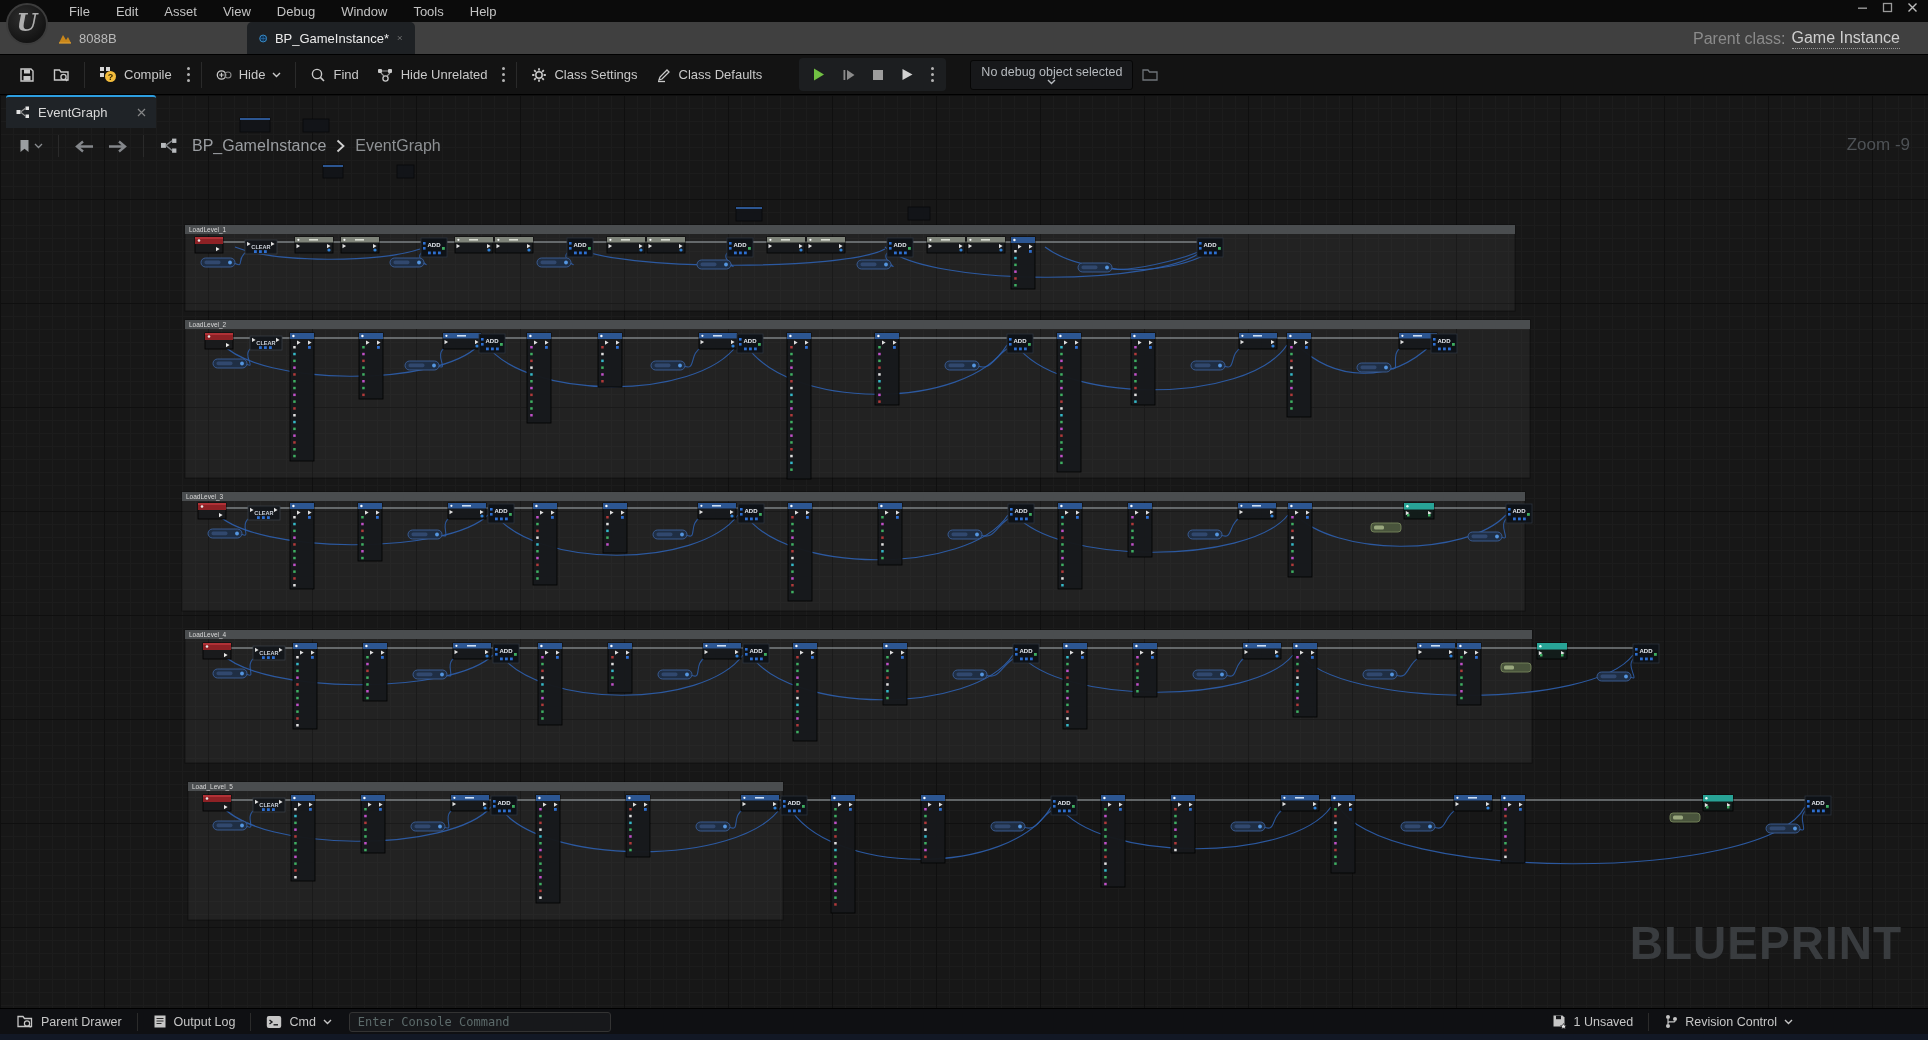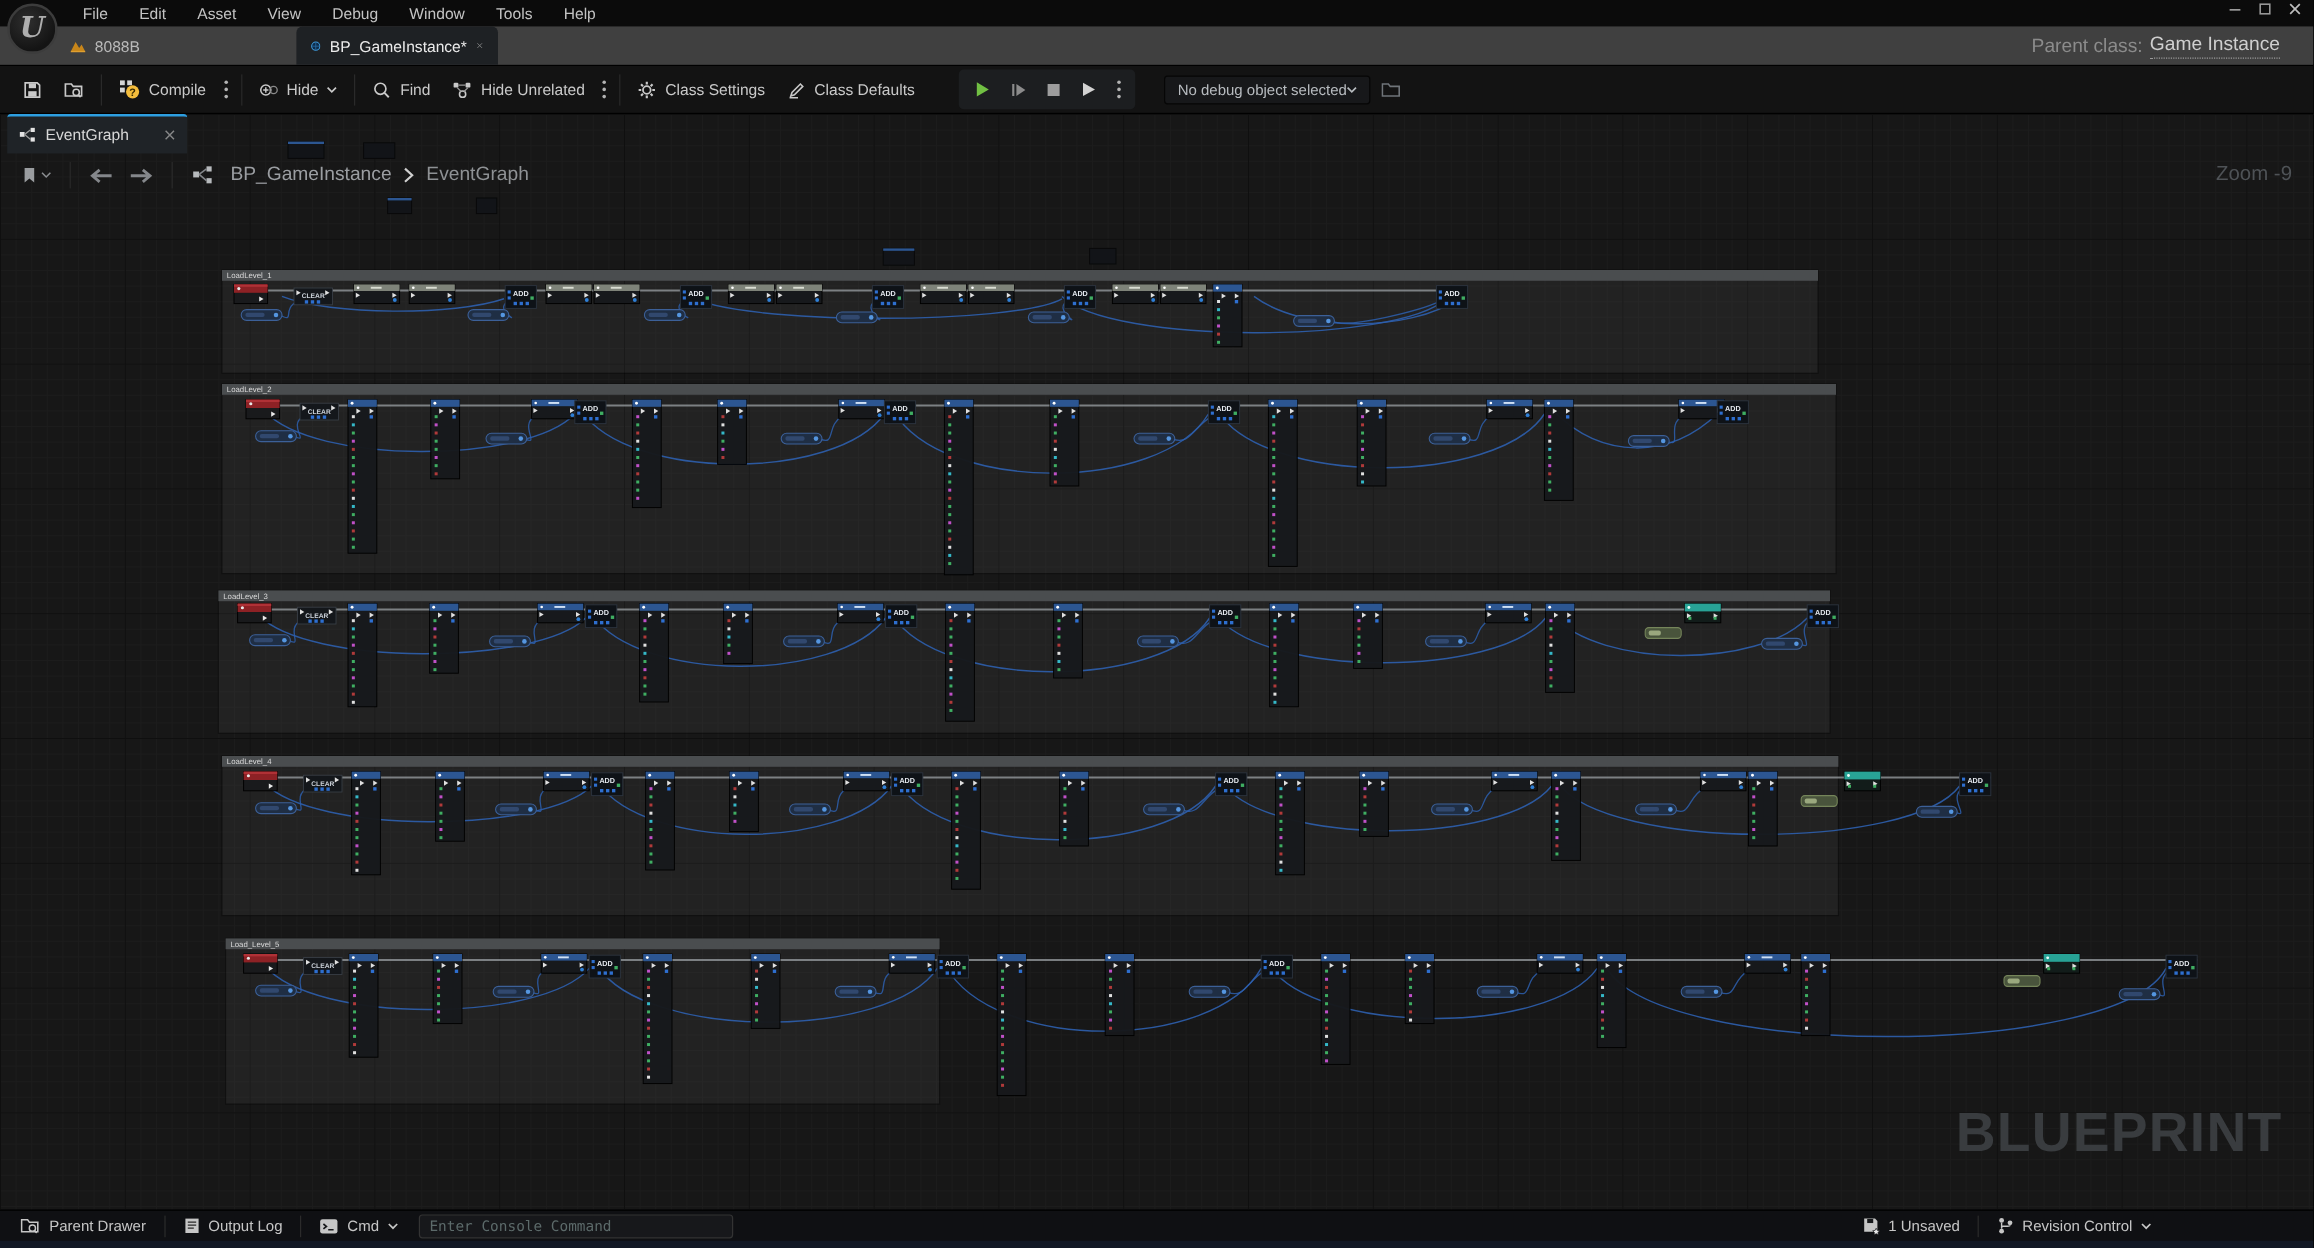--- a/index.html
+++ b/index.html
@@ -31,21 +31,21 @@
   .toolbar { height:41px; background:#131313; border-top:1px solid #000; border-bottom:1px solid #000;
              display:flex; align-items:center; padding:0 10px; }
   .tbtn { display:flex; align-items:center; gap:7px; padding:6px 9px; color:#c9c9c9; font-size:13px; border-radius:3px; }
   .tsep { width:1px; height:26px; background:#2a2a2a; margin:0 5px; }
   .kebab { display:flex; flex-direction:column; gap:3px; padding:6px 6px; }
   .kebab i { width:3px; height:3px; border-radius:50%; background:#b3b3b3; }
   .chev { width:9px; height:6px; display:inline-block; }
   .playgroup { display:flex; align-items:center; gap:4px; background:#1c1e20; border-radius:4px; padding:3px 6px; margin-left:28px; }
   .pbtn { padding:4px 6px; display:flex; align-items:center; border-radius:3px; }
   .debugsel { display:flex; align-items:center; margin-left:24px; padding:4px 10px; min-width:146px;
-              background:#17181a; border:1px solid #060606; border-radius:3px; color:#b7bbbf; font-size:12.5px; }
+              background:#17181a; border:1px solid #060606; border-radius:3px; color:#b7bbbf; font-size:12.5px;flex-direction:column; }
 
   
   .graph { position:relative; height:913px; overflow:hidden;
      background-color:#171717;
      background-image:
        linear-gradient(#0f0f0f 1px, transparent 1px),
        linear-gradient(90deg, #0f0f0f 1px, transparent 1px),
        linear-gradient(#1c1c1c 1px, transparent 1px),
        linear-gradient(90deg, #1c1c1c 1px, transparent 1px);
      background-size:104px 104px, 104px 104px, 13px 13px, 13px 13px; }

